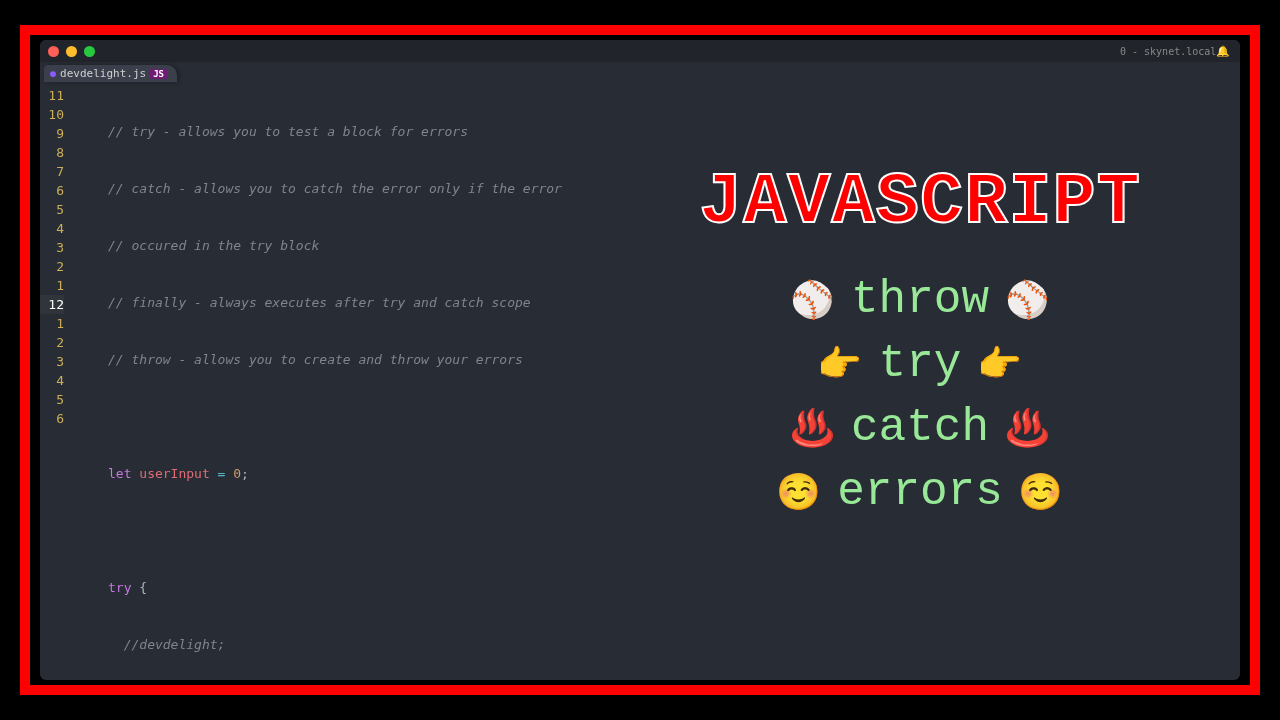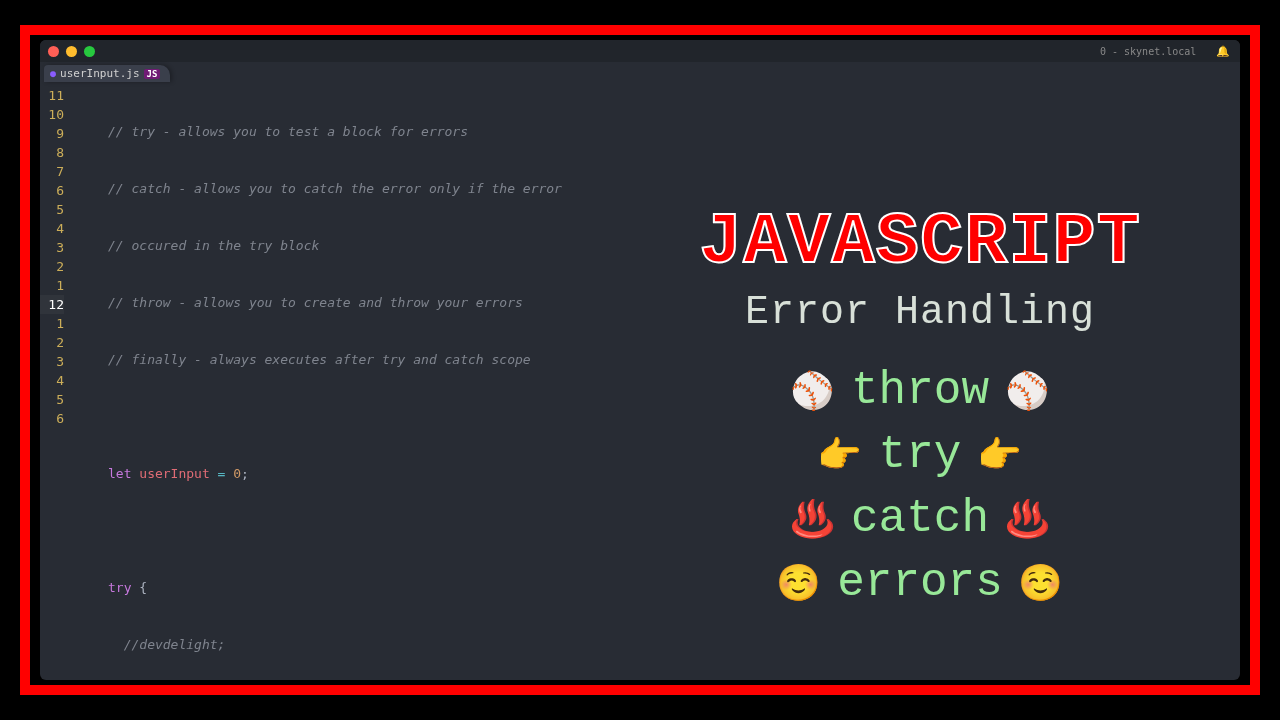--- a/index.html
+++ b/index.html
@@ -51,21 +51,21 @@
   .tl-red { background: #ff5f56; }
   .tl-yellow { background: #ffbd2e; }
   .tl-green { background: #27c93f; }
   .status-right {
     position: absolute;
     right: 10px;
     font-size: 10px;
     color: #888;
     display: flex;
     align-items: center;
-    gap: 20px;
+    gap: 0;
   }
   .bell-icon {
     color: #c0a050;
     font-size: 11px;
   }
   .tabbar {
     height: 20px;
     display: flex;
     align-items: flex-end;
     padding-left: 4px;
@@ -135,21 +135,20 @@
     pointer-events: none;
   }
   .title-js {
     font-family: 'Courier New', monospace;
     font-size: 72px;
     font-weight: 900;
     color: #ff0000;
     -webkit-text-stroke: 2px #fff;
     text-shadow: 0 0 0 #fff;
     letter-spacing: 1px;
-    margin-top: 40px;
   }
   .subtitle {
     font-family: 'Courier New', monospace;
     font-size: 40px;
     color: #d8e0d8;
     margin-top: 6px;
     letter-spacing: 1px;
   }
   .keyword-list {
     margin-top: 30px;
@@ -185,21 +184,21 @@
       </div>
       <div class="status-right">
         <span>0 - skynet.local</span>
         <span class="bell-icon">🔔</span>
       </div>
     </div>
 
     <div class="tabbar">
       <div class="tab">
         <span class="tab-bullet">●</span>
-        <span>userInput.js</span>
+        <span>devdelight.js</span>
         <span class="tab-lang">JS</span>
       </div>
     </div>
 
     <div class="editor-body">
       <div class="gutter">
         <div>11</div>
         <div>10</div>
         <div>9</div>
         <div>8</div>
@@ -216,42 +215,41 @@
         <div>3</div>
         <div>4</div>
         <div>5</div>
         <div>6</div>
       </div>
 
       <div class="code-area">
         <div class="code-line"><span class="c-comment">// try - allows you to test a block for errors</span></div>
         <div class="code-line"><span class="c-comment">// catch - allows you to catch the error only if the error</span></div>
         <div class="code-line"><span class="c-comment">// occured in the try block</span></div>
+        <div class="code-line"><span class="c-comment">// finally - always executes after try and catch scope</span></div>
         <div class="code-line"><span class="c-comment">// throw - allows you to create and throw your errors</span></div>
-        <div class="code-line"><span class="c-comment">// finally - always executes after try and catch scope</span></div>
         <div class="code-line"></div>
         <div class="code-line"><span class="c-keyword">let</span> <span class="c-ident">userInput</span> <span class="c-op">=</span> <span class="c-num">0</span><span class="c-punct">;</span></div>
         <div class="code-line"></div>
         <div class="code-line"><span class="c-keyword">try</span> <span class="c-punct">{</span></div>
         <div class="code-line">  <span class="c-comment">//devdelight;</span></div>
         
         
         
         
         
         
         
         
 
         
       </div>
 
       <div class="overlay-panel">
         <div class="title-js">JAVASCRIPT</div>
-        <div class="subtitle">Error Handling</div>
         <div class="keyword-list">
           <div class="kw-row">
             <span class="kw-emoji">⚾</span>
             <span>throw</span>
             <span class="kw-emoji">⚾</span>
           </div>
           <div class="kw-row">
             <span class="kw-emoji">👉</span>
             <span>try</span>
             <span class="kw-emoji">👉</span>

